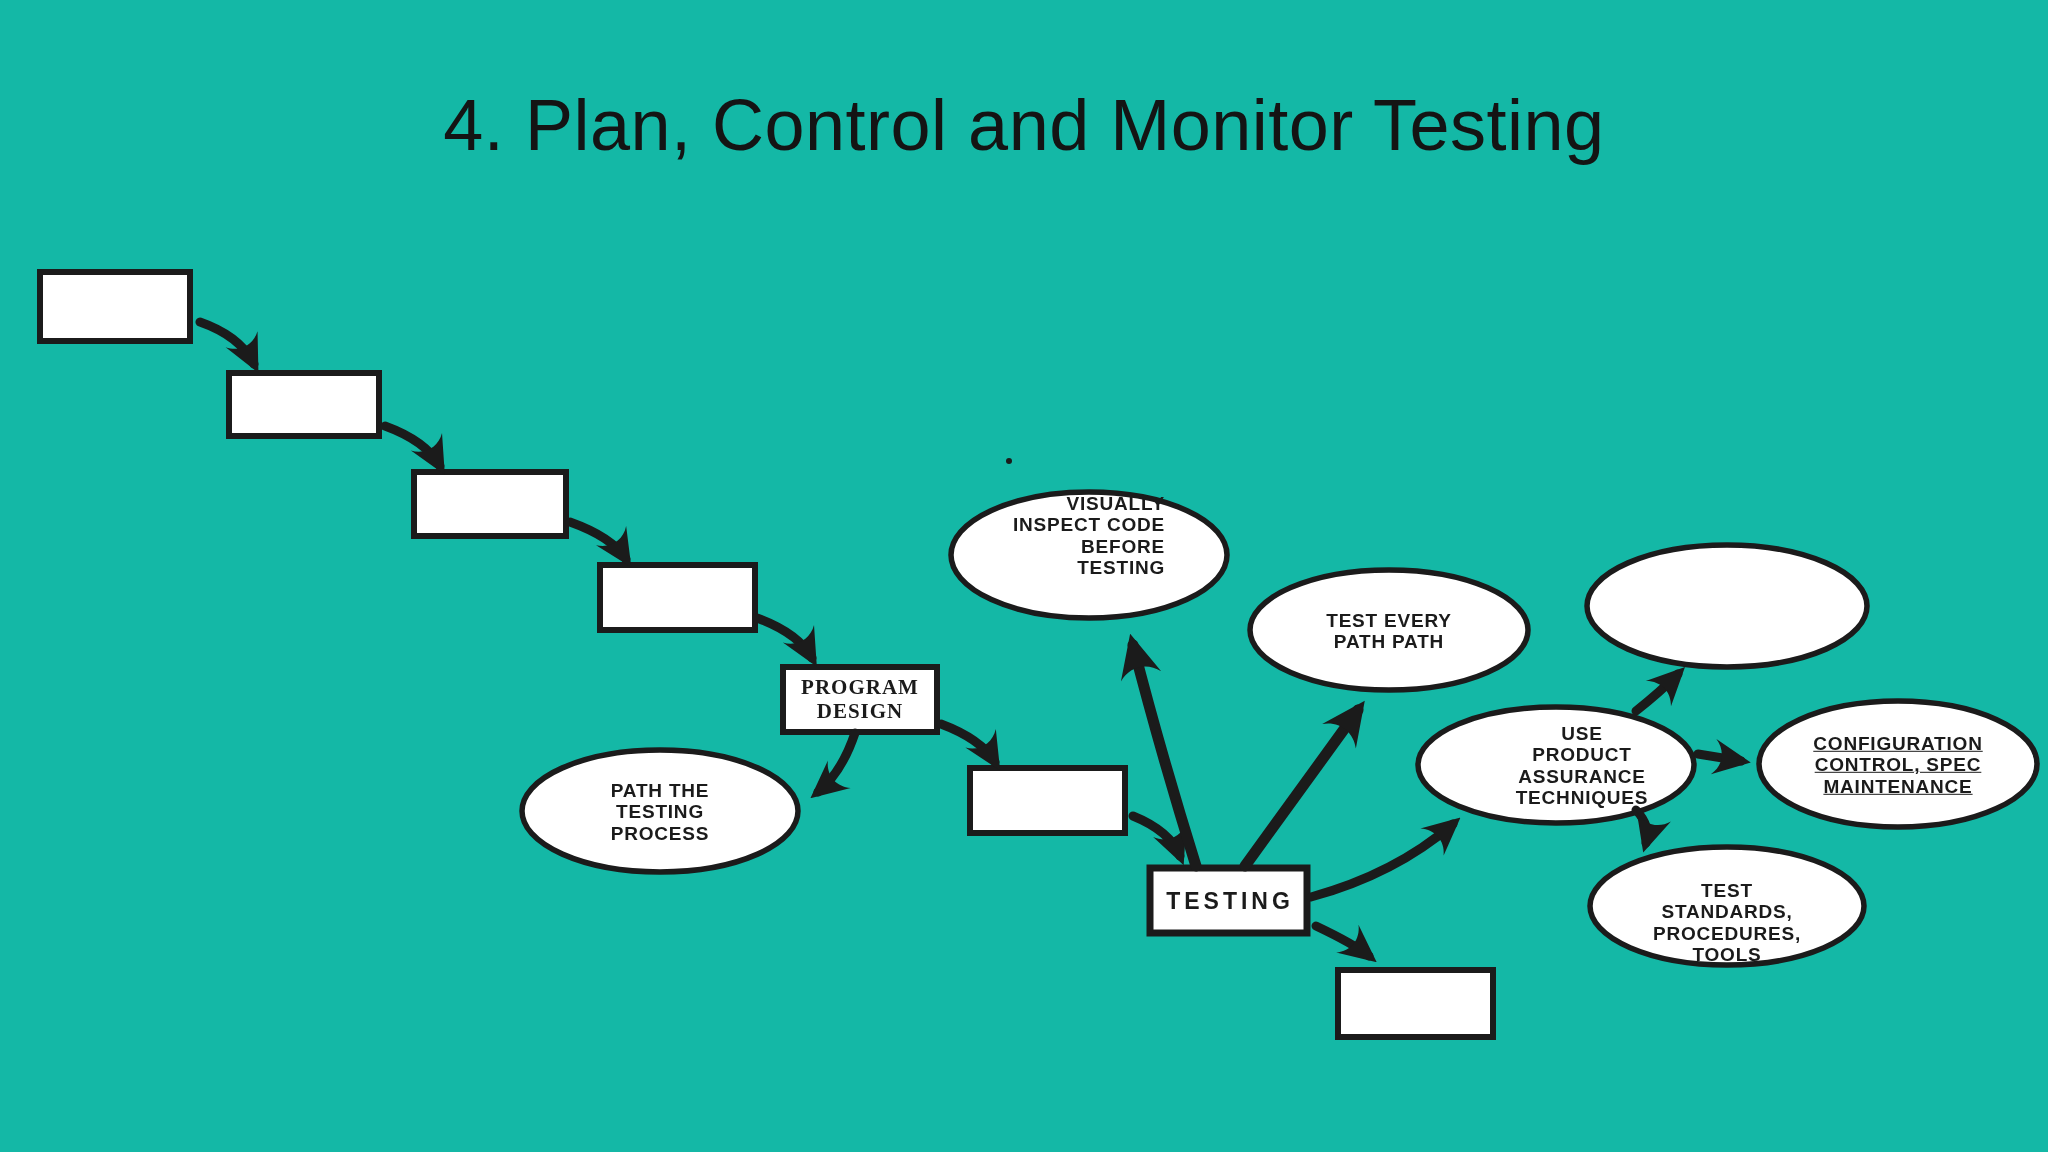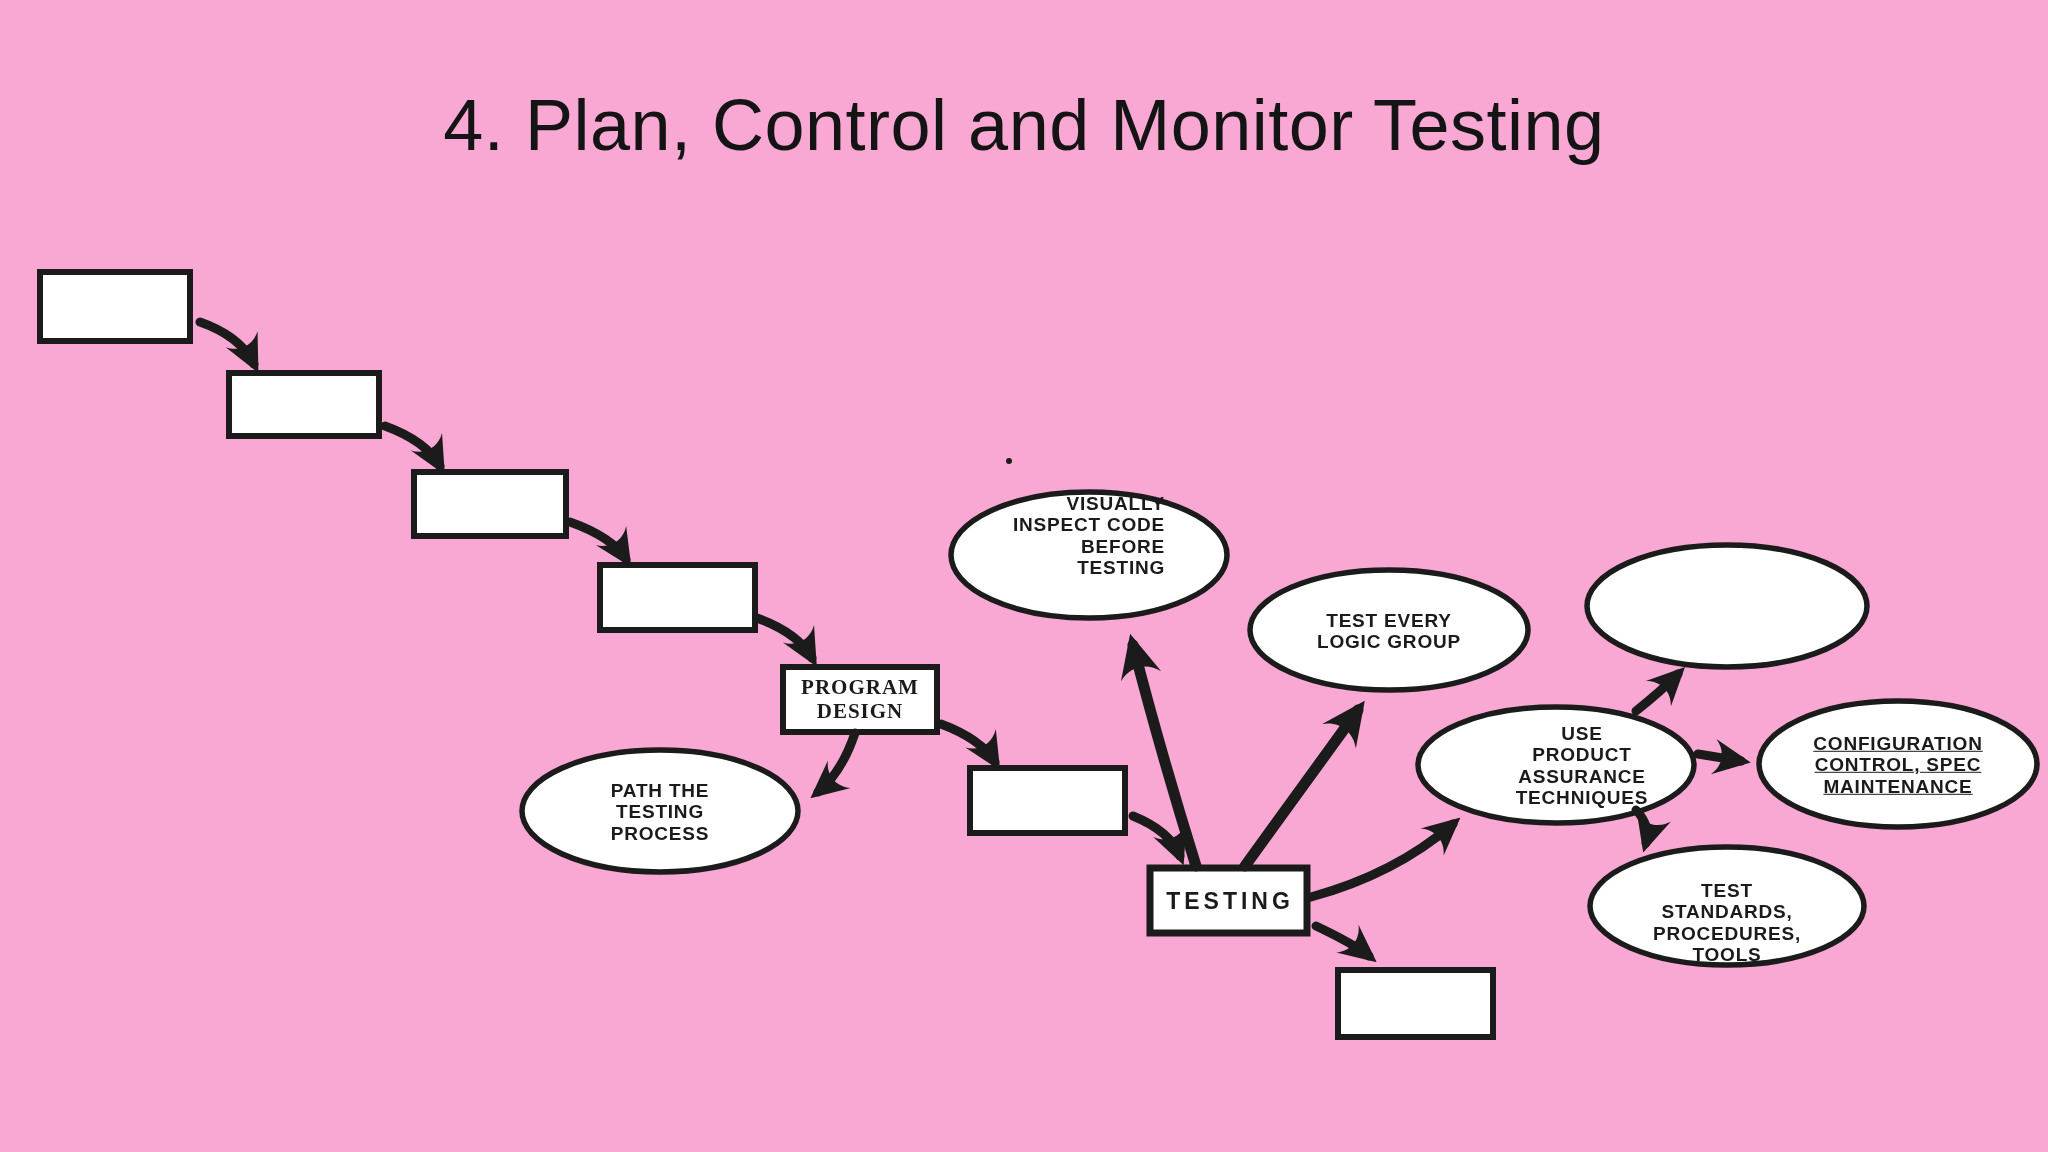--- a/index.html
+++ b/index.html
@@ -1,20 +1,20 @@
 <!DOCTYPE html>
 <html><head>
 <meta charset="utf-8">
 <style>
   html, body { margin: 0; padding: 0; background: #ffffff; }
   .stage {
     position: relative;
     width: 2048px;
     height: 1152px;
-    background: #f9a8d4;
+    background: #14b8a6;
     overflow: hidden;
     font-family: "Liberation Sans", sans-serif;
   }
   .title {
     position: absolute;
     top: 84px;
     left: 0;
     width: 100%;
     margin: 0;
     text-align: center;
@@ -117,21 +117,21 @@
 DESIGN</div>
   <div class="label lbl-t" style="left:1230px; top:901px;">TESTING</div>
   <div class="label lbl-e" style="left:660px;  top:812px;">PATH THE
 TESTING
 PROCESS</div>
   <div class="label lbl-e" style="left:1089px; top:536px;text-align:right;">VISUALLY
 INSPECT CODE
 BEFORE
 TESTING</div>
   <div class="label lbl-e" style="left:1389px; top:631px;">TEST EVERY
-LOGIC GROUP</div>
+PATH PATH</div>
   <div class="label lbl-e" style="left:1556px; top:766px;margin-left:26px;">USE
 PRODUCT
 ASSURANCE
 TECHNIQUES</div>
   <div class="label lbl-e" style="left:1898px; top:765px;text-decoration:underline;">CONFIGURATION
 CONTROL, SPEC
 MAINTENANCE</div>
   <div class="label lbl-e" style="left:1727px; top:907px;margin-top:16px;">TEST
 STANDARDS,
 PROCEDURES,

